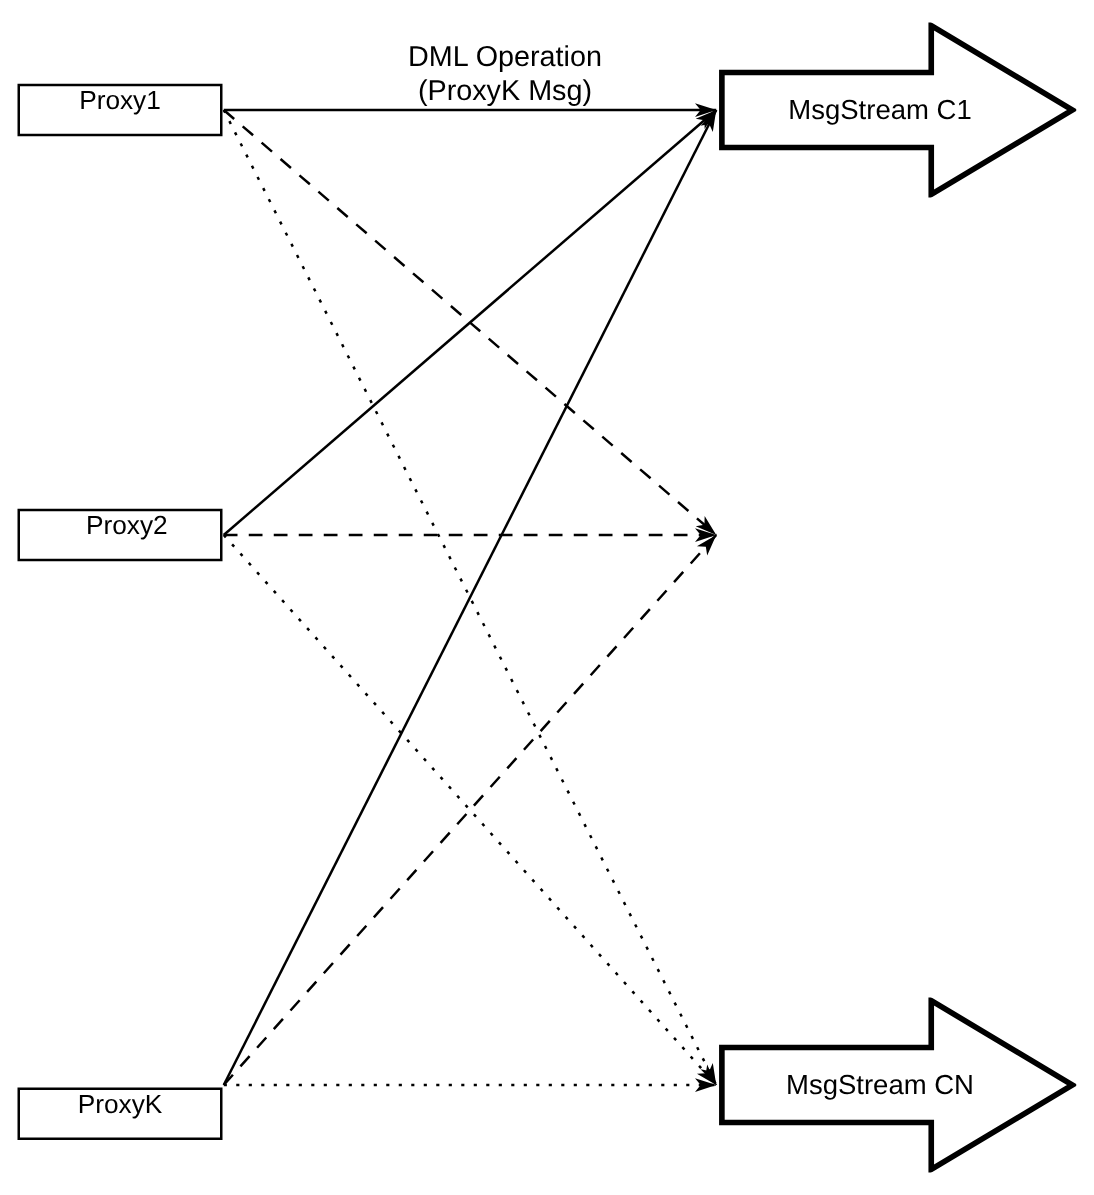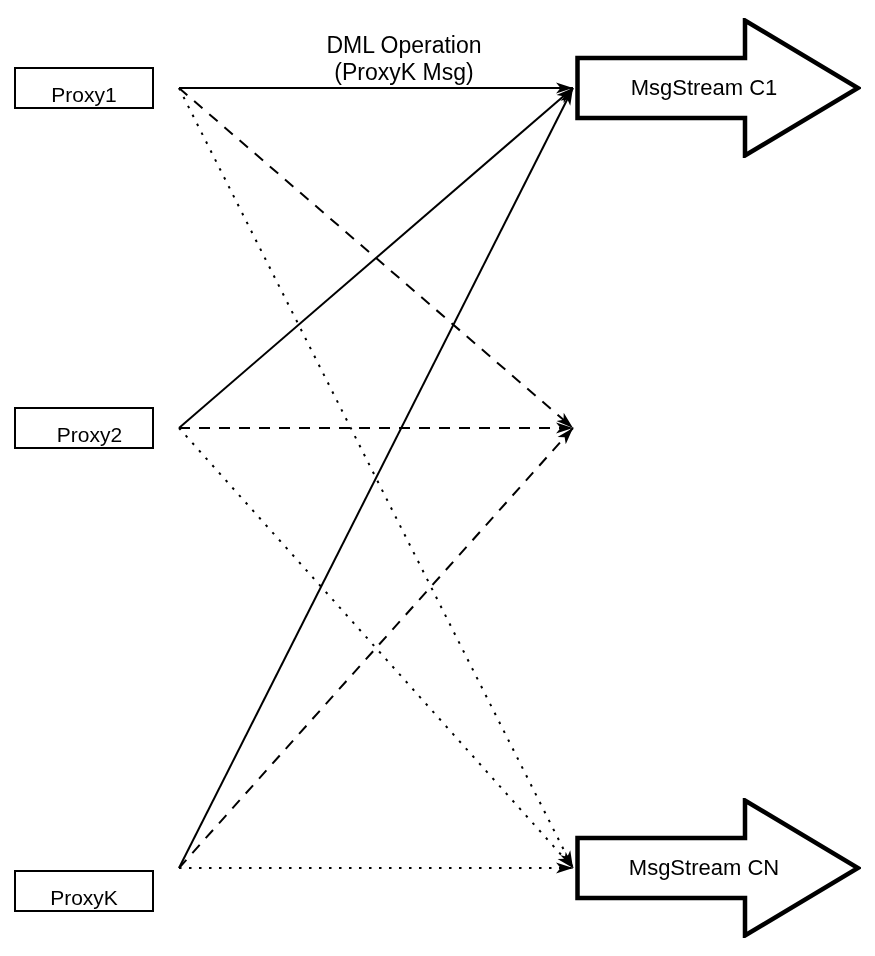--- a/index.html
+++ b/index.html
@@ -31,27 +31,27 @@
     text-align: center;
     font-size: 23px;
     line-height: 27px;
     color: #000000;
     z-index: 2;
     margin-top: 16px;
   }
   .proxy-box {
     position: absolute;
     left: 14px;
-    width: 140px;
+    width: 164px;
     height: 42px;
     background: #ffffff;
     border: 2.5px solid #000000;
     box-sizing: border-box;
     display: flex;
-    align-items: flex-end;
+    align-items: flex-start;
     justify-content: center;
     font-size: 21px;
     color: #000000;
     z-index: 2;
   }
   .proxy-p1 { top: 67px; }
   .proxy-p2 { top: 407px; padding-left: 11px; }
   .proxy-pk { top: 870px; }
   .stream-node {
     position: absolute;

